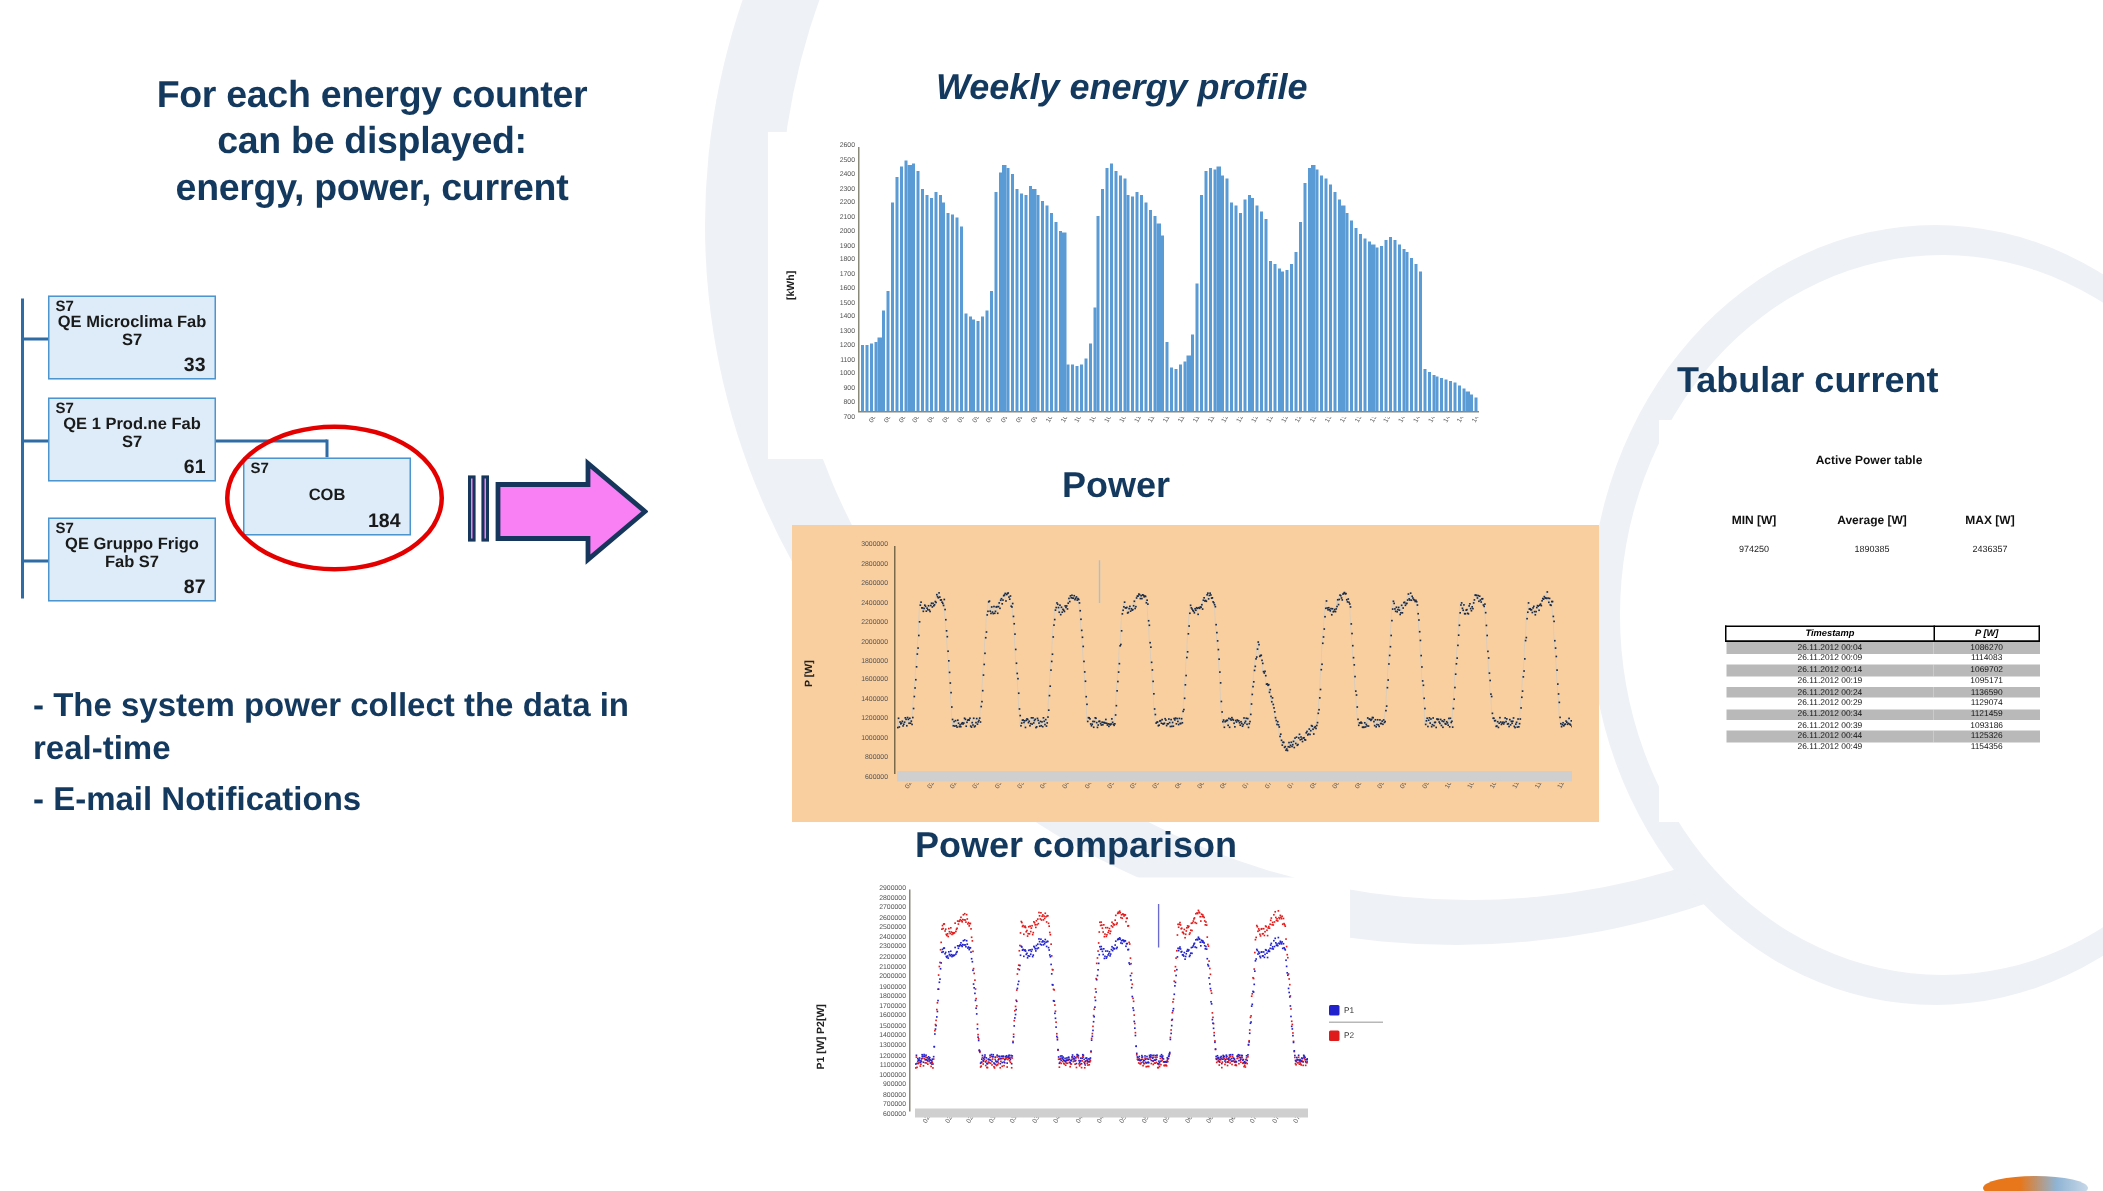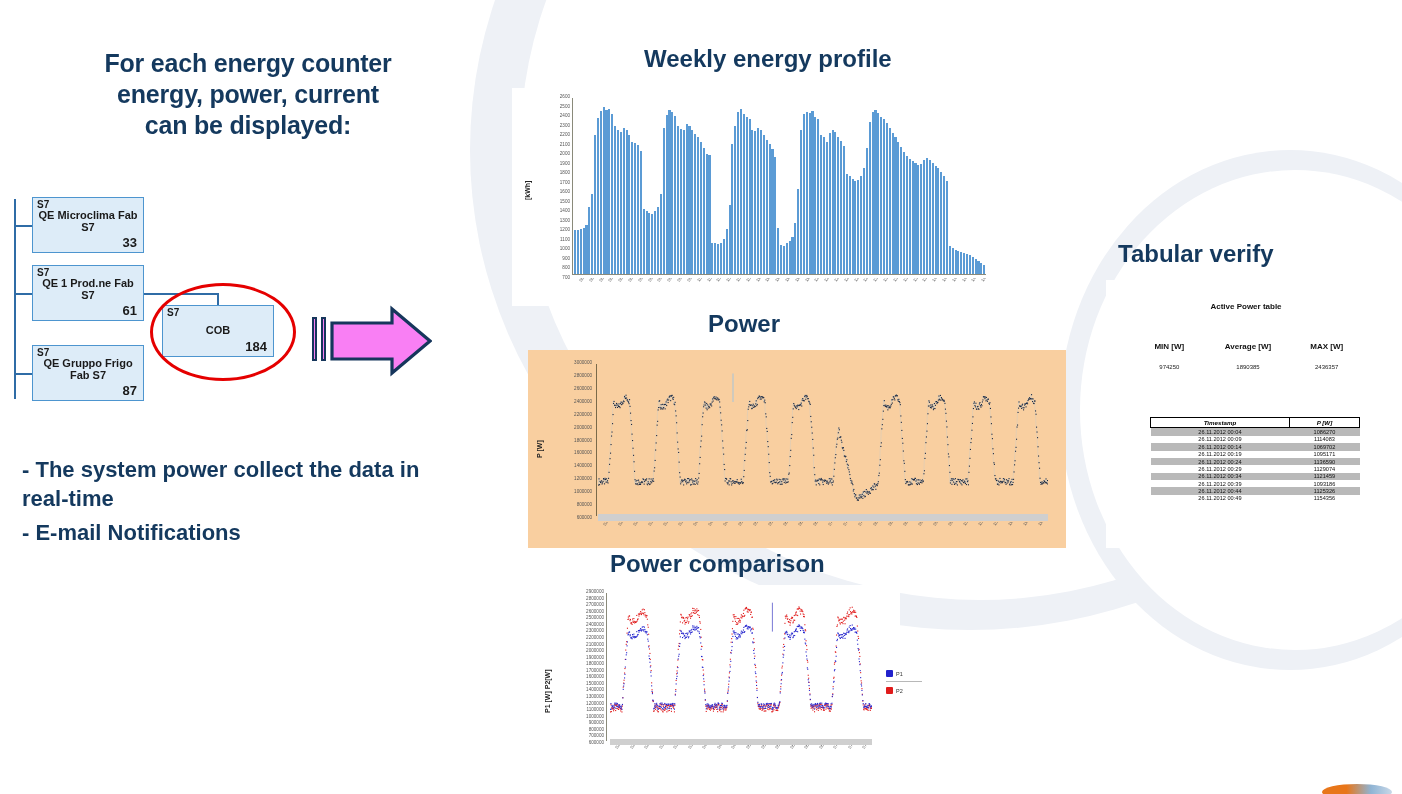--- a/index.html
+++ b/index.html
@@ -64,21 +64,21 @@
 
   
   #bullets{
     position:absolute;left:22px;top:455px;width:410px;
     color:#14395e;font-weight:bold;font-size:22px;line-height:29px;
   }
   #bullets div{margin-bottom:5px;}
 
   
   .section-title{position:absolute;color:#14395e;font-weight:bold;font-size:24px;}
-  #title-weekly{left:644px;top:45px;}
+  #title-weekly{left:624px;top:45px;font-style:italic;}
   #title-power{left:708px;top:310px;}
   #title-power-comparison{left:610px;top:550px;}
   #title-tabular{left:1118px;top:240px;}
 
   
   .chart-card{position:absolute;background:#ffffff;box-sizing:border-box;}
   .axis-title{
     position:absolute;font-size:7px;font-weight:bold;color:#222;
     transform:rotate(-90deg);transform-origin:left top;white-space:nowrap;
   }
@@ -138,22 +138,22 @@
 <body>
 
 <div class="bg-swoosh" id="swoosh-a"></div>
 <div class="bg-swoosh" id="swoosh-b"></div>
 <div class="bg-swoosh" id="swoosh-c"></div>
 <div class="bg-swoosh" id="swoosh-d"></div>
 <div class="corner-dot"></div>
 
 <div id="left-heading">
   <div>For each energy counter</div>
+  <div>can be displayed:</div>
   <div>energy, power, current</div>
-  <div>can be displayed:</div>
 </div>
 
 <div id="tree">
   <div class="tree-rail"></div>
   <div class="tree-stub" style="top:32px;"></div>
   <div class="tree-stub" style="top:100px;"></div>
   <div class="tree-stub" style="top:180px;"></div>
 
   <div class="node" id="node-microclima">
     <span class="tag">S7</span>
@@ -194,21 +194,21 @@
 </div>
 
 <div id="bullets">
   <div>- The system power collect the data in real-time</div>
   <div>- E-mail Notifications</div>
 </div>
 
 <div class="section-title" id="title-weekly">Weekly energy profile</div>
 <div class="section-title" id="title-power">Power</div>
 <div class="section-title" id="title-power-comparison">Power comparison</div>
-<div class="section-title" id="title-tabular">Tabular verify</div>
+<div class="section-title" id="title-tabular">Tabular current</div>
 
 <div class="chart-card" id="chart-weekly">
   <div class="axis-title" style="left:12px;top:112px;">[kWh]</div>
   <div class="yticks" id="weekly-yticks">
       <div class="ytick" style="top: 0px;">2600</div>
       <div class="ytick" style="top: 9.52632px;">2500</div>
       <div class="ytick" style="top: 19.0526px;">2400</div>
       <div class="ytick" style="top: 28.5789px;">2300</div>
       <div class="ytick" style="top: 38.1053px;">2200</div>
       <div class="ytick" style="top: 47.6316px;">2100</div>

